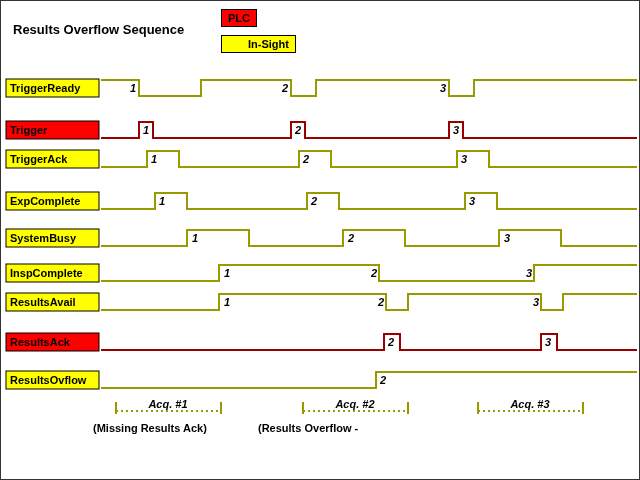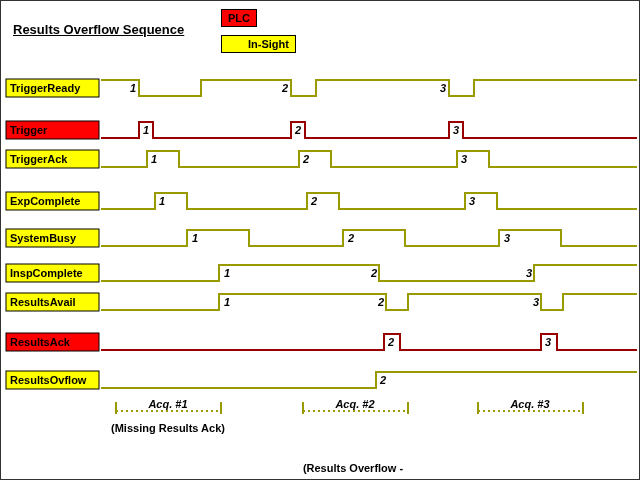--- a/index.html
+++ b/index.html
@@ -1,30 +1,30 @@
 <!DOCTYPE html>
 <html><head>
 <meta charset="utf-8">
 <style>
   html,body { margin:0; padding:0; background:#fff; }
   .stage {
     position:relative; width:640px; height:480px; background:#fff;
     font-family:"Liberation Sans", sans-serif; border:1px solid #333;
     box-sizing:border-box; overflow:hidden;
   }
-  .title { position:absolute; left:12px; top:21px; font-weight:bold; font-size:13px; color:#000;text-decoration:underline; }
+  .title { position:absolute; left:12px; top:21px; font-weight:bold; font-size:13px; color:#000; }
   .legend { position:absolute; left:220px; top:8px; display:flex; flex-direction:column; gap:8px; }
   .legend-item { border:1px solid #000; font-weight:bold; font-size:11px; padding:2px 6px; width:max-content; color:#000; }
   svg.wave { position:absolute; left:0; top:0; }
   svg.wave text { font-family:"Liberation Sans", sans-serif; font-size:11px; font-weight:bold; fill:#000; }
   svg.wave text.marker { font-style:italic; }
   svg.wave text.acq-label { font-style:italic; }
-  .note { position:absolute; font-size:11px; font-weight:bold; text-align:center; color:#000; line-height:13px; }
+  .note { position:absolute; font-size:11px; font-weight:bold; text-align:left; color:#000; line-height:13px; }
   .note1 { left:92px; top:421px; width:150px; }
-  .note2 { left:272px; top:421px; width:160px;margin-top:40px; }
+  .note2 { left:257px; top:421px; width:160px; }
 </style>
 </head>
 <body>
 
 <div class="stage">
   <div class="title">Results Overflow Sequence</div>
 
   <div class="legend">
     <div class="legend-item" style="background: rgb(255, 0, 0);">PLC</div>
     <div class="legend-item" style="background: rgb(255, 255, 0); padding-left: 26px;">In-Sight</div>

